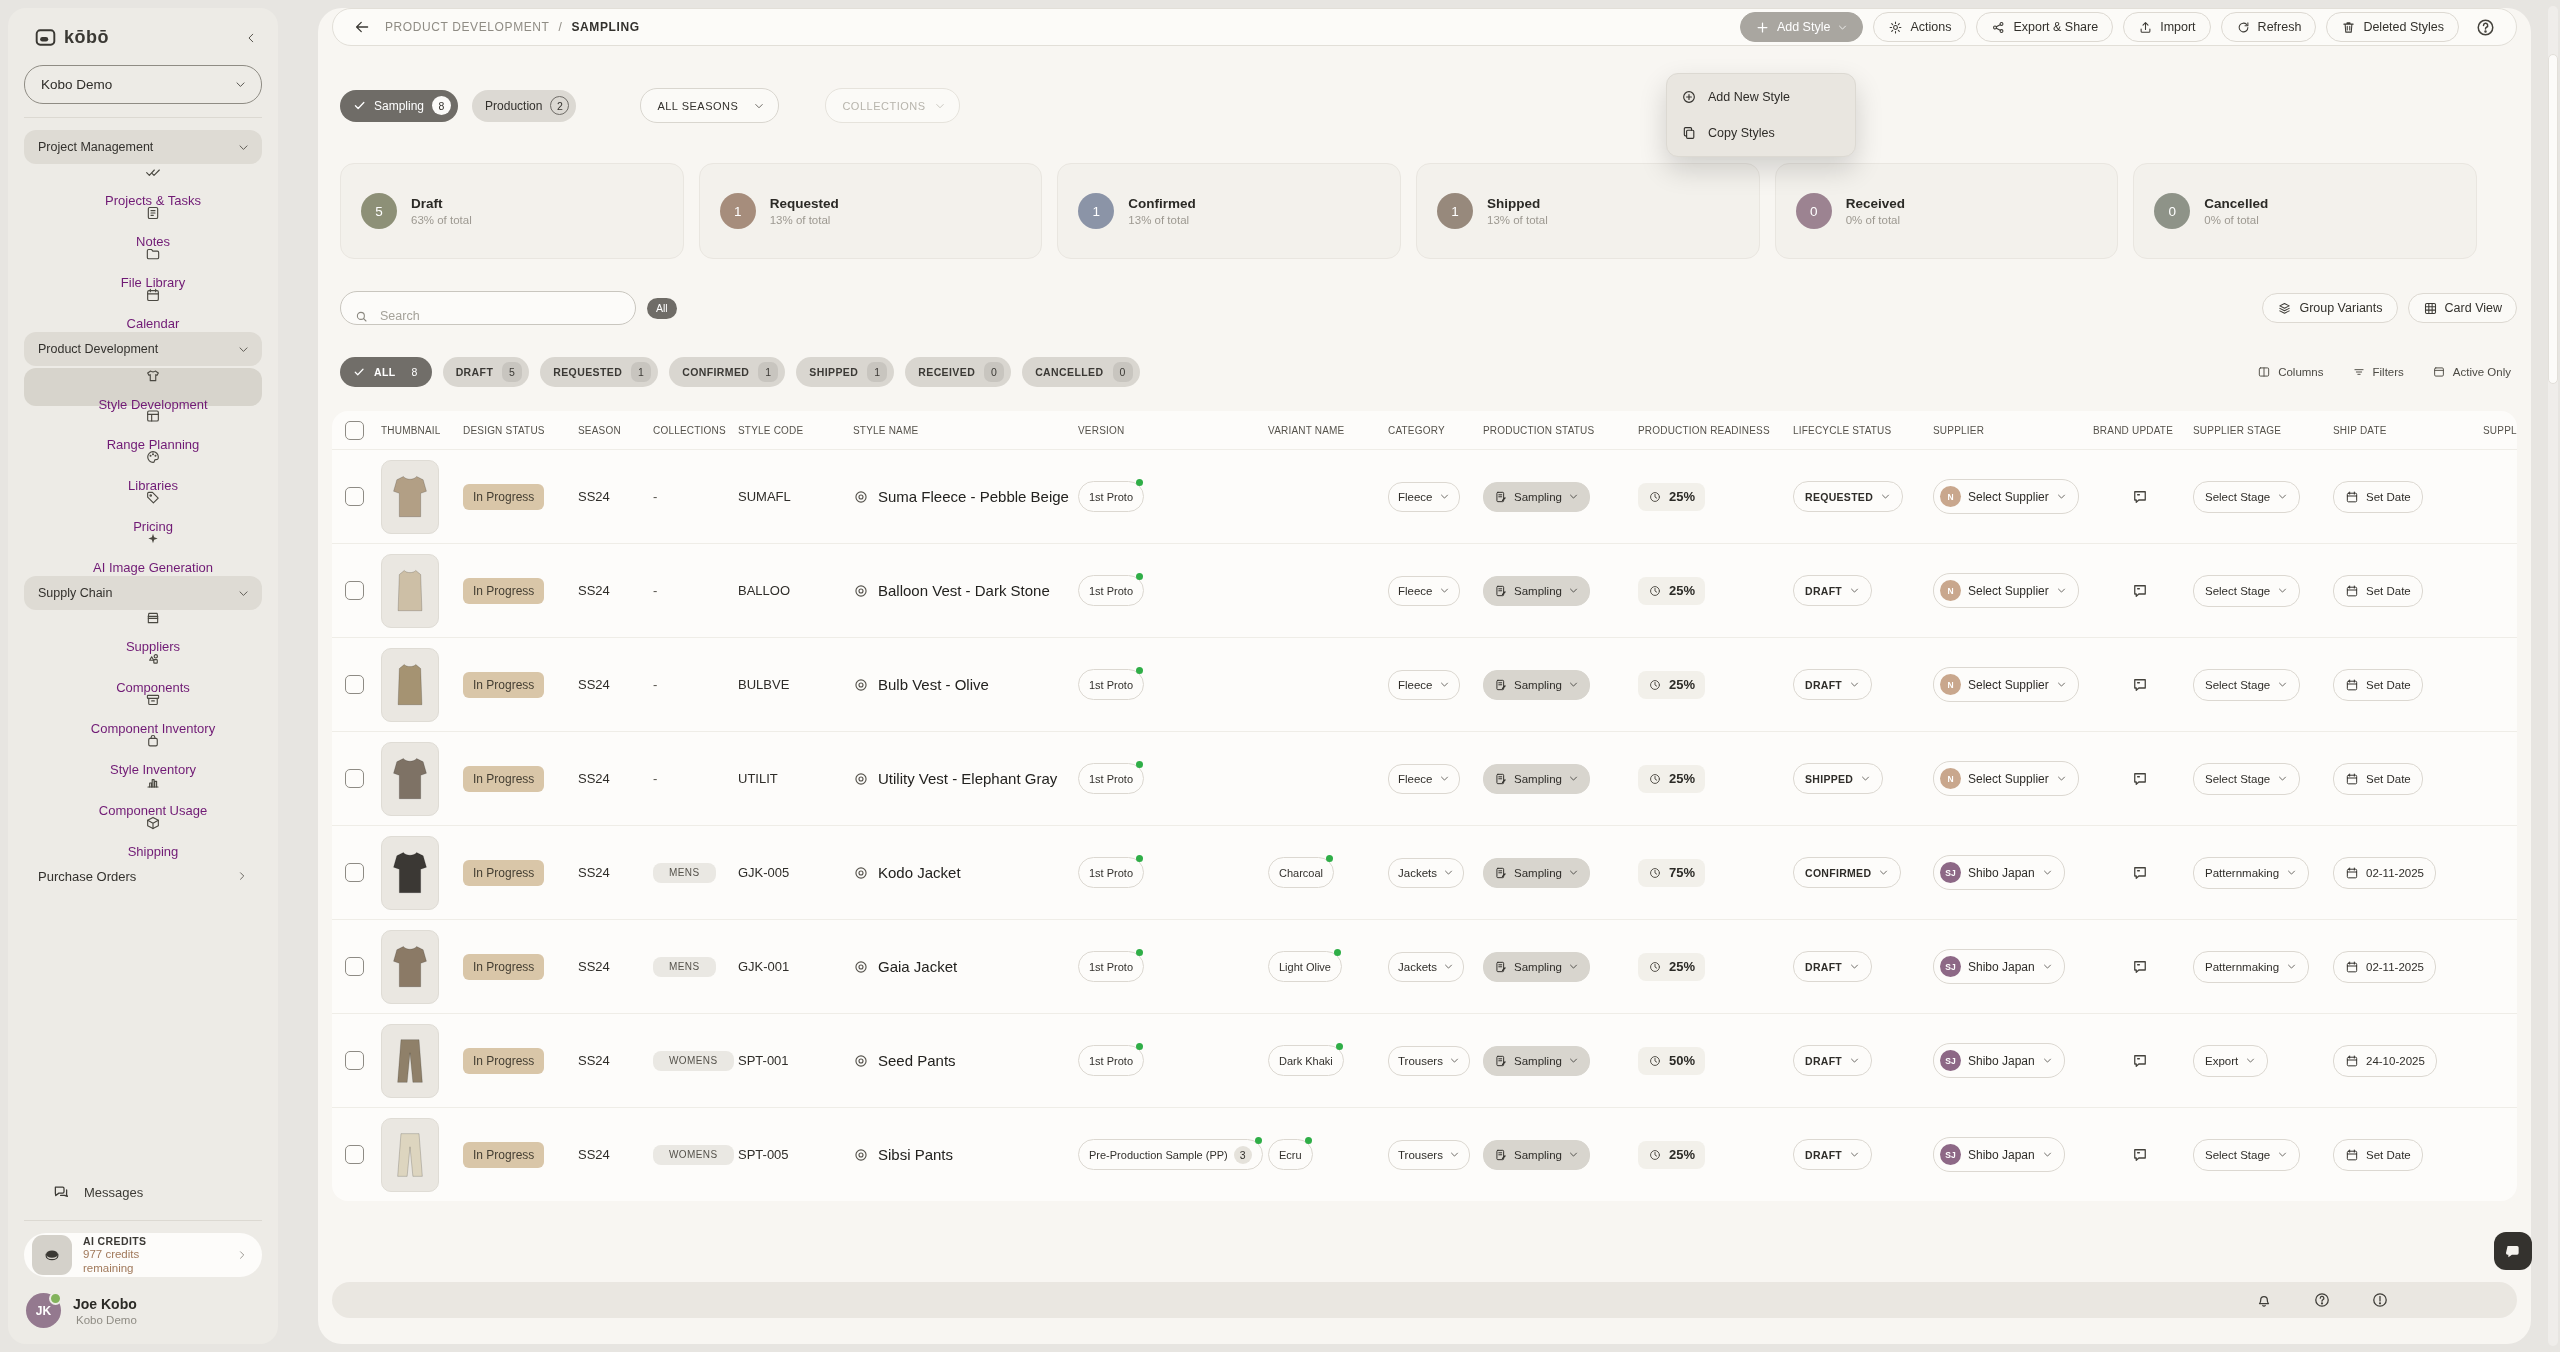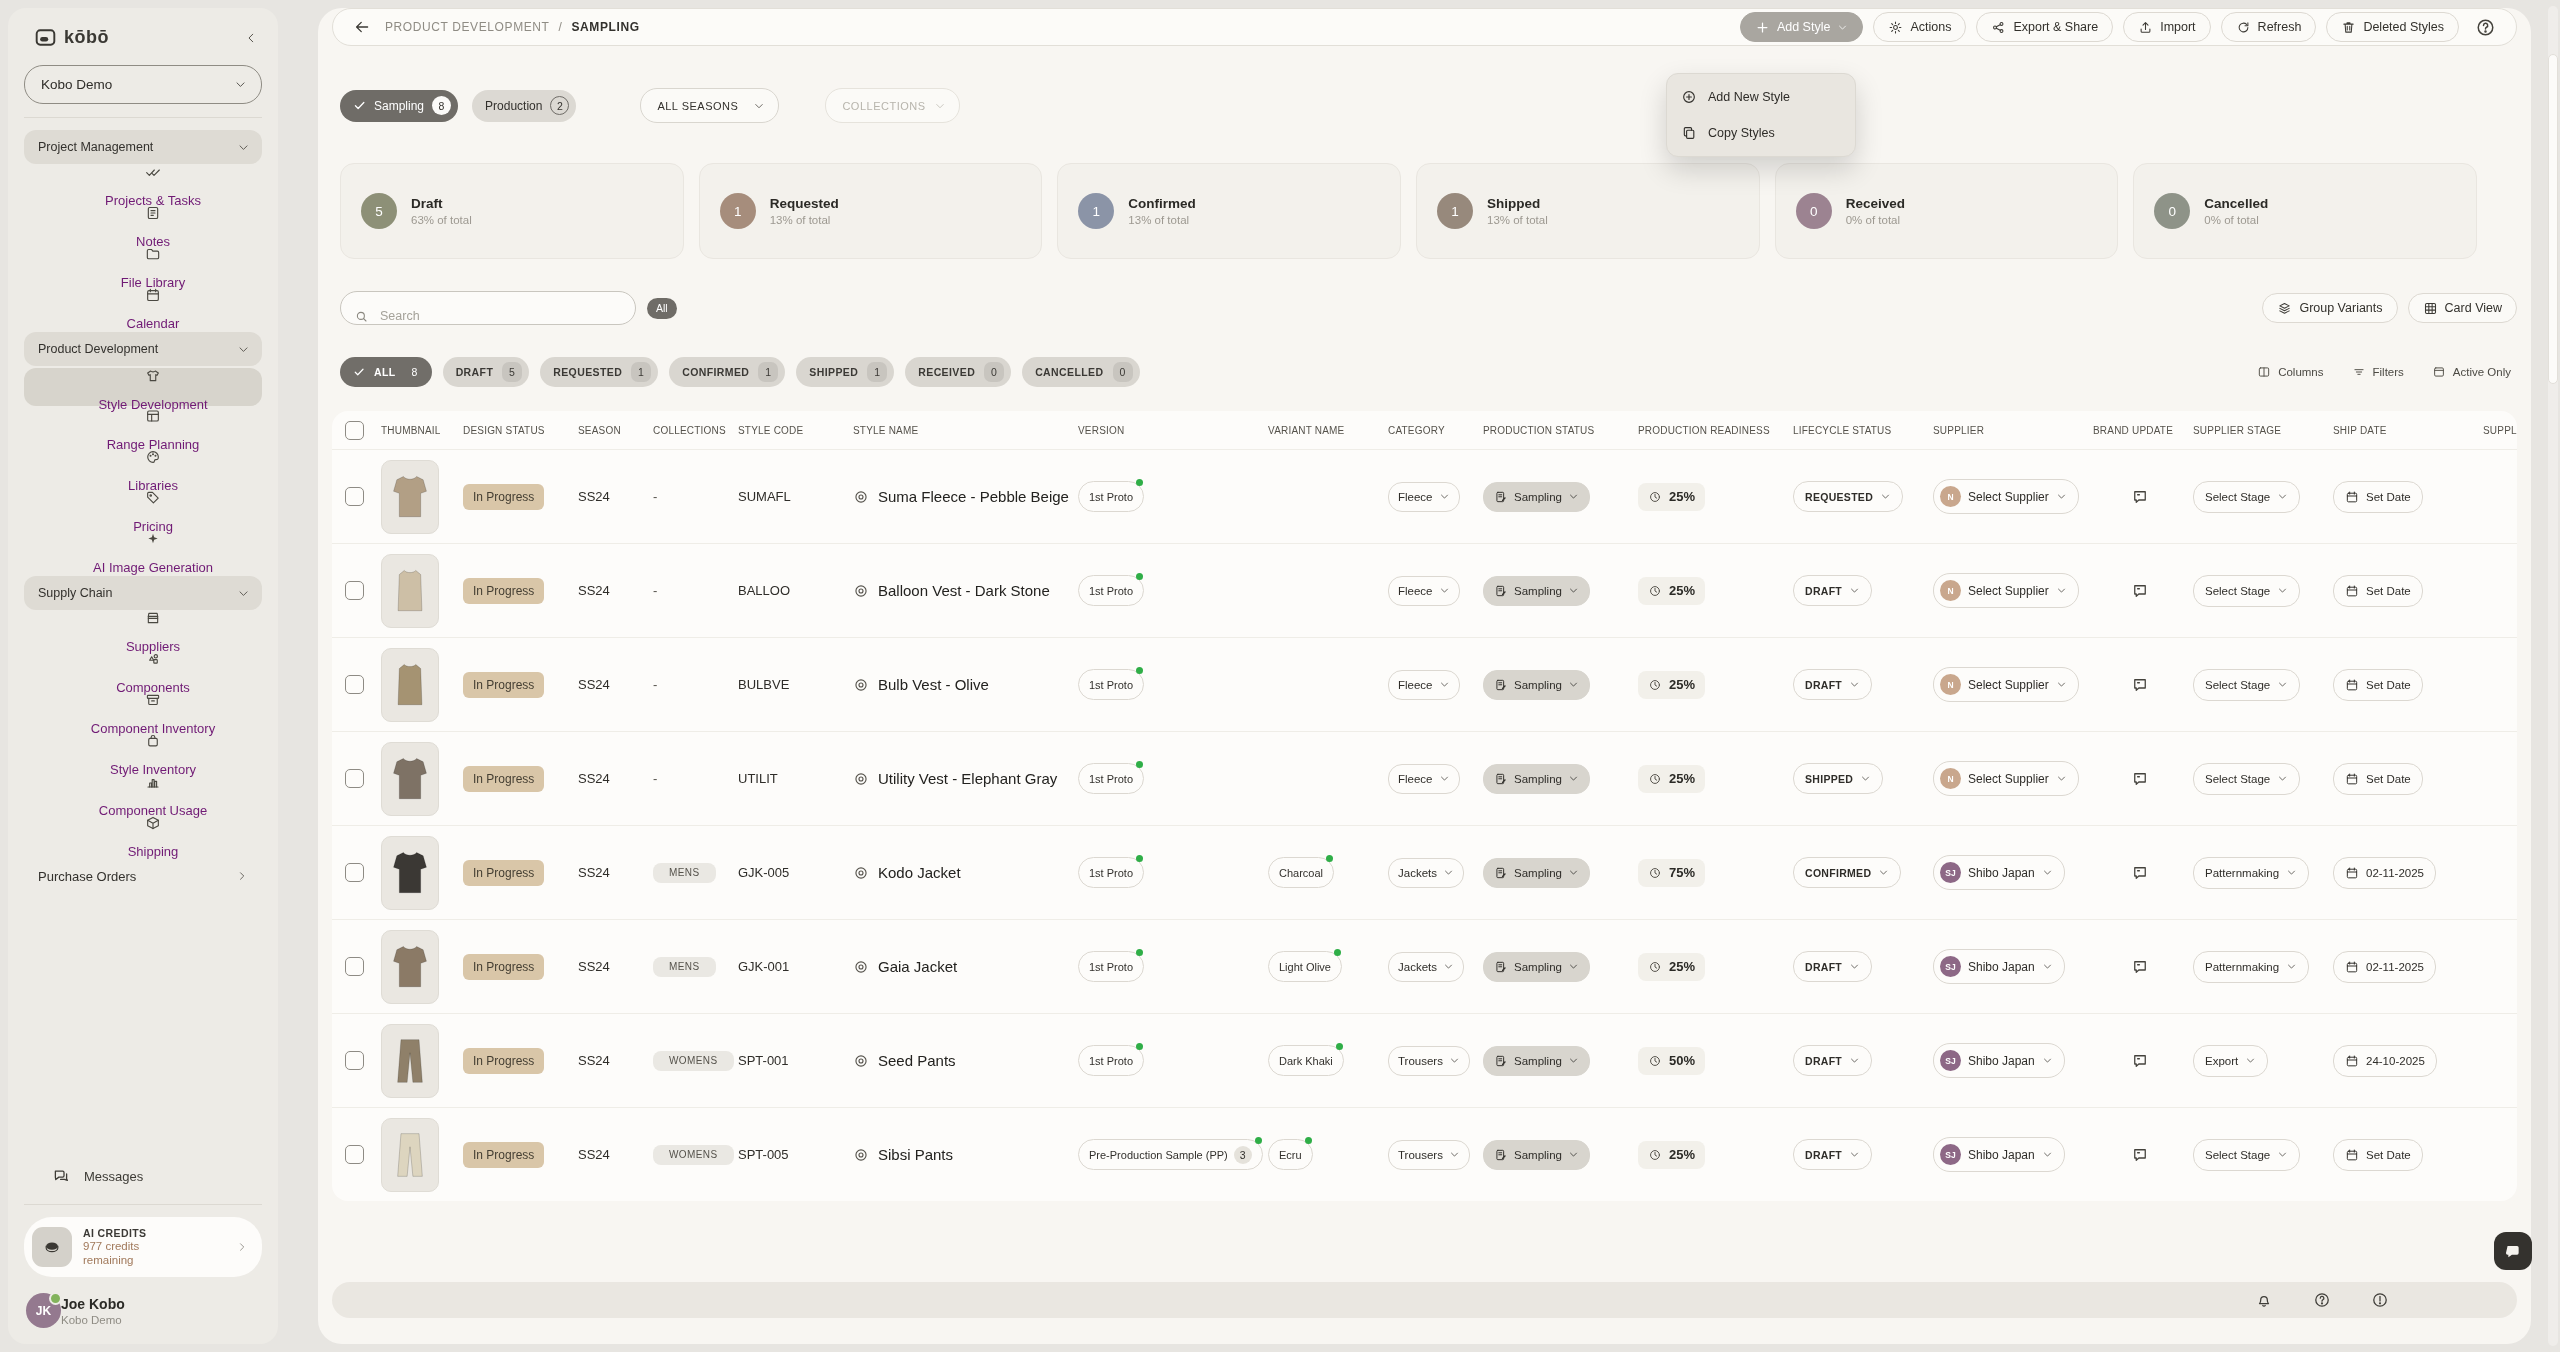--- a/index.html
+++ b/index.html
@@ -23,28 +23,28 @@
   .side-section-head .icn{margin-left:auto;width:13px;height:13px;color:#55524b;}
   .side-item{height:41px;display:flex;align-items:center;gap:13px;padding:0 10px 0 30px;font-size:13px;
     color:#701a75;border-radius:12px;cursor:pointer;flex-direction:column;}
   .side-item.active{background:#d7d4cc;height:38px;margin:2px 0;}
   .si-icon{width:16px;height:16px;color:#4a4841;}
   .purchase-orders{height:40px;display:flex;align-items:center;padding:0 14px;font-size:13px;color:#33312d;cursor:pointer;}
   .purchase-orders .icn{margin-left:auto;width:12px;height:12px;color:#55524b;}
   .side-bottom{margin-top:auto;}
   .messages-row{display:flex;align-items:center;gap:14px;padding:6px 10px 6px 28px;font-size:13px;color:#3d3b36;cursor:pointer;}
   .messages-row .icn{width:18px;height:18px;color:#3d3b36;}
-  .credits-card{margin-top:12px;background:#fdfcfa;border-radius:28px;height:60px;display:flex;align-items:center;
+  .credits-card{margin-top:12px;background:#fdfcfa;border-radius:28px;height:44px;display:flex;align-items:center;
     gap:11px;padding:0 14px 0 8px;cursor:pointer;}
   .credit-tile{width:40px;height:40px;border-radius:11px;background:#d4d1ca;display:flex;align-items:center;justify-content:center;color:#3a3833;}
   .credit-tile .icn{width:20px;height:20px;}
   .credit-title{font-size:10.5px;font-weight:700;letter-spacing:.4px;color:#3b3935;}
   .credit-line{font-size:11.5px;color:#a1795b;line-height:1.25;}
   .credits-card>.icn{margin-left:auto;width:12px;height:12px;color:#8a877f;}
-  .user-row{display:flex;align-items:center;margin:16px 2px 2px 2px;}
+  .user-row{display:flex;align-items:center;gap:12px;margin:16px 2px 2px 2px;text-align:right;}
   .avatar{position:relative;width:35px;height:35px;border-radius:50%;display:flex;align-items:center;justify-content:center;
     color:#fff;font-size:12px;font-weight:700;}
   .avatar .dot{position:absolute;top:-1px;right:-1px;width:9px;height:9px;border-radius:50%;border:2px solid #edebe6;}
   .user-name{font-size:14px;font-weight:600;color:#2b2a26;}
   .user-org{font-size:11.5px;color:#8f8c84;margin-top:2px;}
   
   .main{position:absolute;left:318px;top:8px;right:29px;bottom:8px;background:#f8f6f2;border-radius:24px;
     box-sizing:border-box;padding:0 14px 26px;display:flex;flex-direction:column;}
   .topbar{height:38px;flex:0 0 38px;background:#fcfbf8;border:1px solid #e2dfd8;border-radius:22px;
     display:flex;align-items:center;padding:0 20px 0 20px;box-sizing:border-box;}

